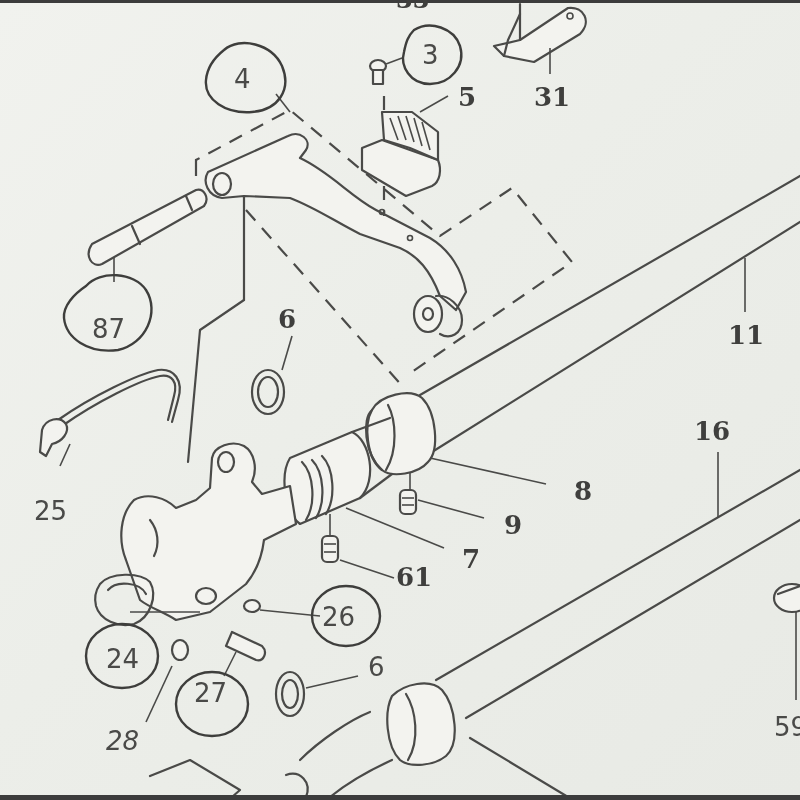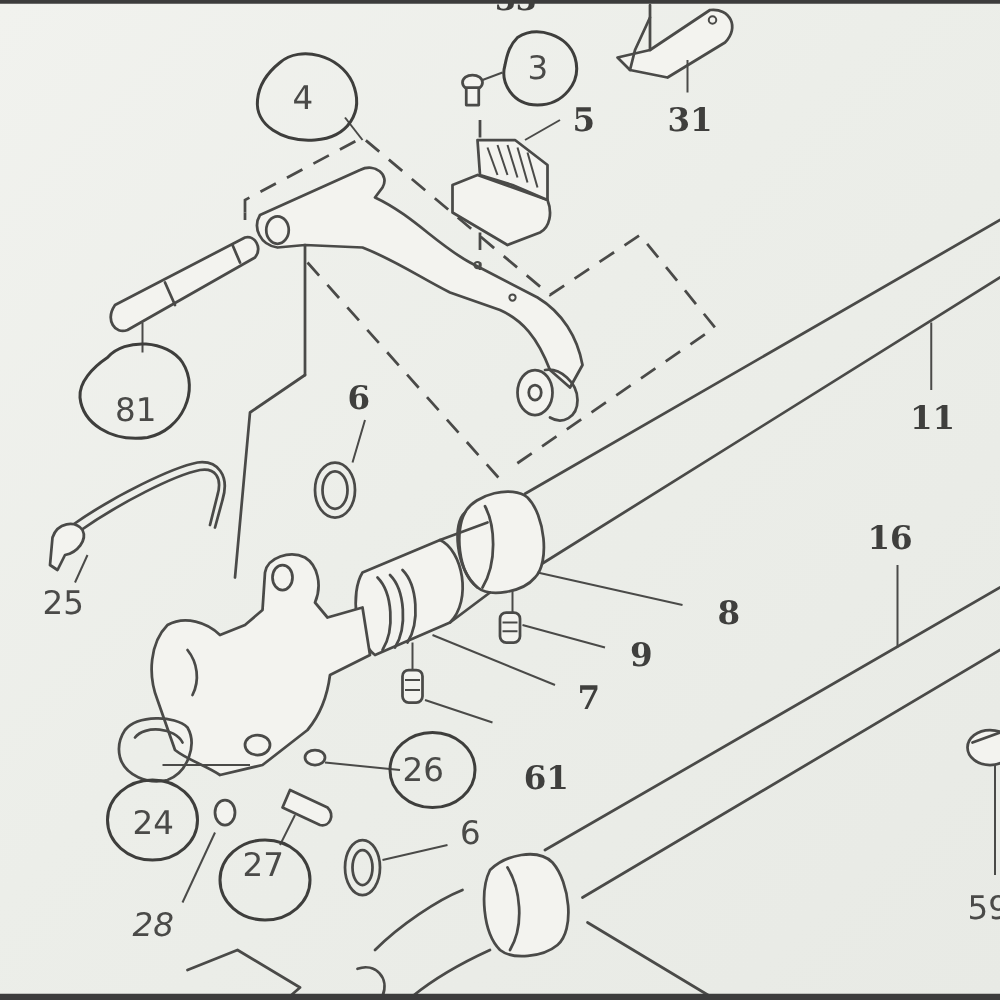--- a/index.html
+++ b/index.html
@@ -187,29 +187,29 @@
       <ellipse class="circ" cx="122" cy="656" rx="36" ry="32"></ellipse>
       <ellipse class="circ" cx="212" cy="704" rx="36" ry="32"></ellipse>
     </g>
   </svg>
 
   <span class="lbl" style="left:396px; top:-12px; font-size:24px;">33</span>
   <span class="lbl sans" style="left:422px; top:42px; font-size:26px;">3</span>
   <span class="lbl sans" style="left:234px; top:66px; font-size:26px;">4</span>
   <span class="lbl" style="left:458px; top:84px;">5</span>
   <span class="lbl" style="left:534px; top:84px;">31</span>
-  <span class="lbl sans" style="left:92px; top:316px; font-size:26px;">81</span>
+  <span class="lbl sans" style="left:92px; top:316px; font-size:26px;">87</span>
   <span class="lbl" style="left:728px; top:322px;">11</span>
   <span class="lbl" style="left:278px; top:306px;">6</span>
   <span class="lbl" style="left:694px; top:418px;">16</span>
-  <span class="lbl sans" style="left:34px; top:470px;">25</span>
+  <span class="lbl sans" style="left:34px; top:498px;">25</span>
   <span class="lbl" style="left:574px; top:478px;">8</span>
   <span class="lbl" style="left:504px; top:512px;">9</span>
   <span class="lbl" style="left:462px; top:546px;">7</span>
-  <span class="lbl" style="left:419px; top:564px;margin-top:46px;">61</span>
+  <span class="lbl" style="left:396px; top:564px;">61</span>
   <span class="lbl sans" style="left:322px; top:604px;text-align:center;">26</span>
   <span class="lbl sans" style="left:106px; top:646px;text-align:center;">24</span>
   <span class="lbl sans" style="left:368px; top:654px;">6</span>
   <span class="lbl sans" style="left:194px; top:680px;">27</span>
   <span class="lbl sans" style="left:106px; top:728px;font-style:italic;">28</span>
   <span class="lbl sans" style="left:774px; top:714px;">59</span>
 
   <div class="botbar"></div>
 </div>
 

